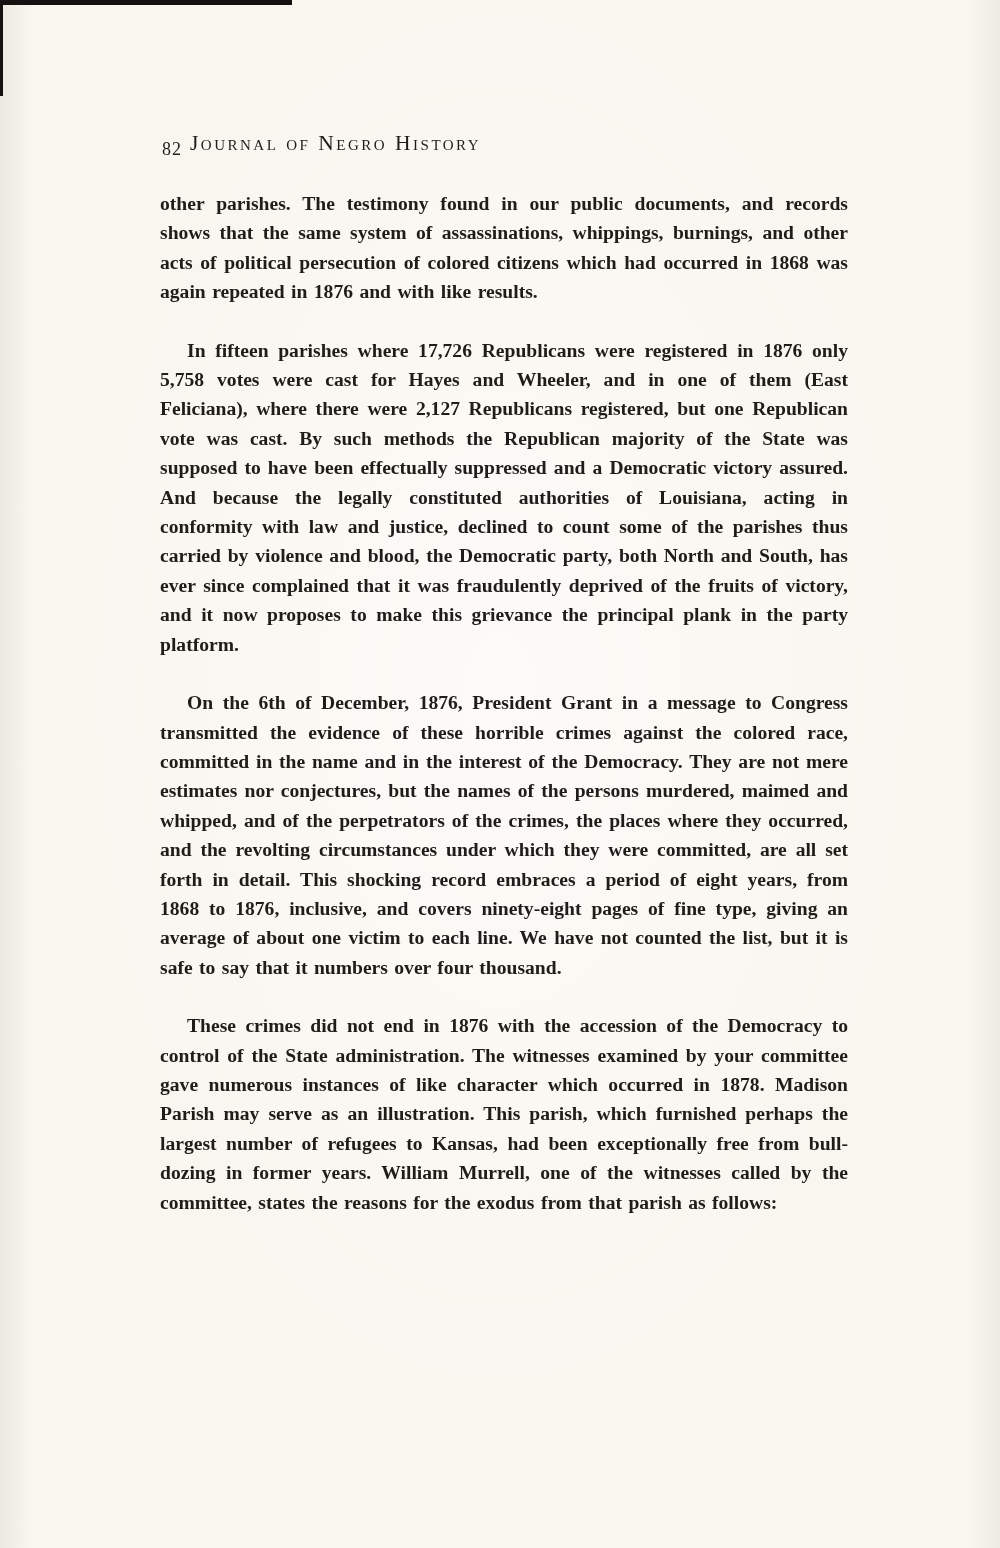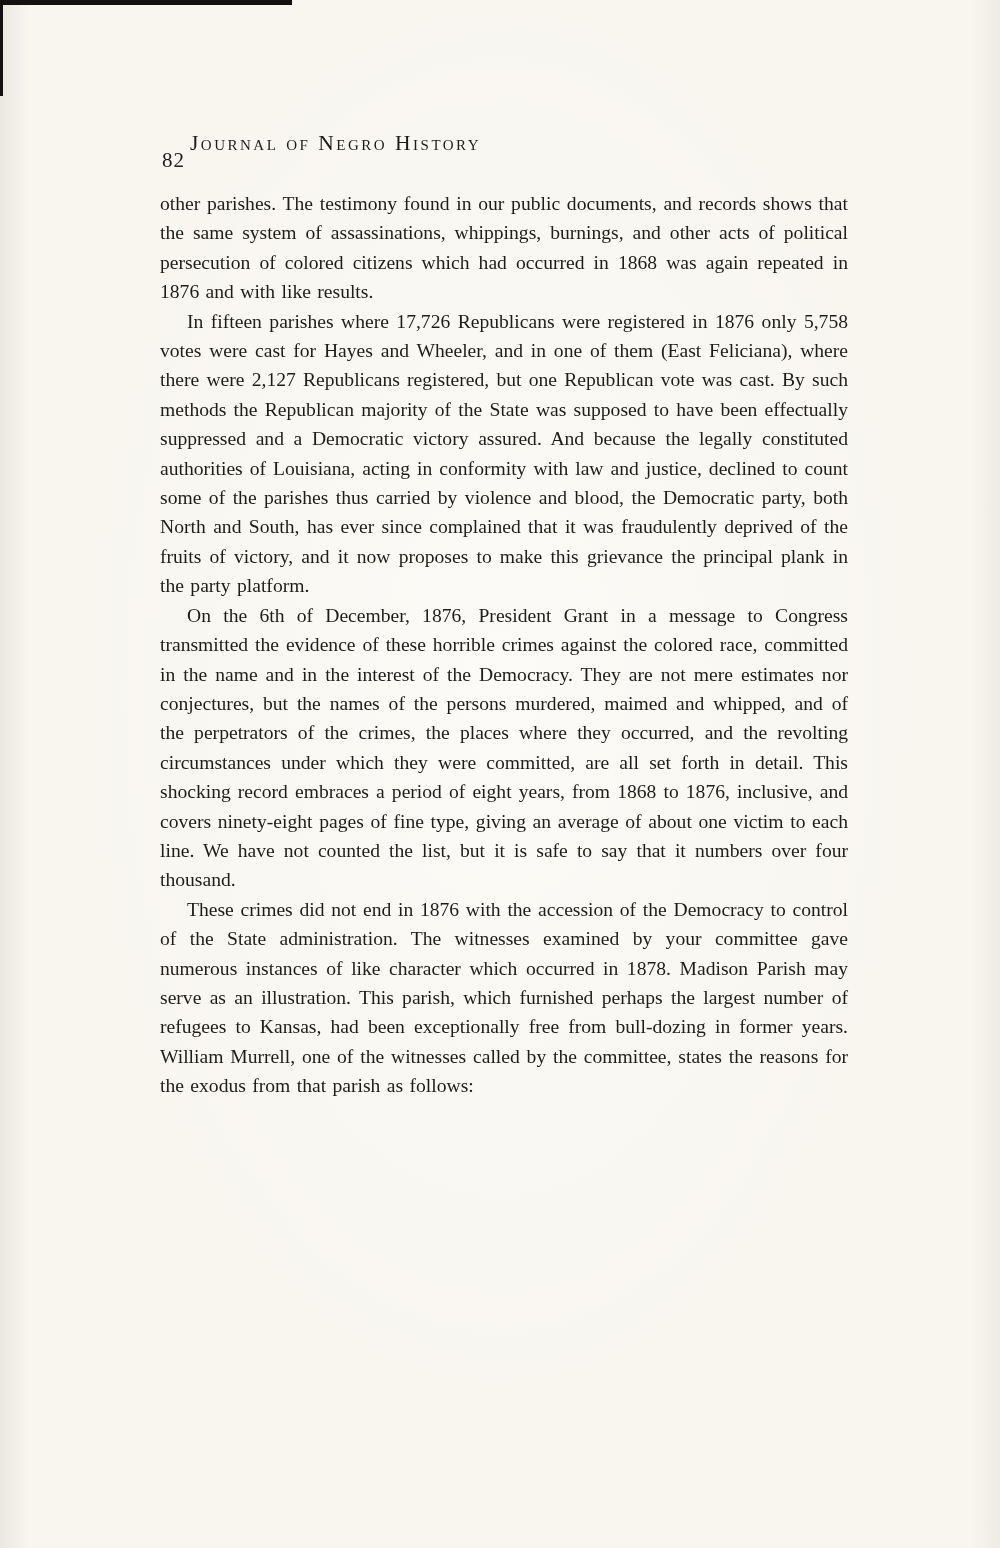--- a/index.html
+++ b/index.html
@@ -47,43 +47,45 @@
     width: 688px;
   }
   .header-row {
     position: relative;
     height: 34px;
     margin-bottom: 24px;
   }
   .page-number {
     position: absolute;
     left: 2px;
-    top: 17px;
-    font-size: 21px;
+    top: 8px;
+    font-size: 18px;
     letter-spacing: 1px;
   }
   .journal-title {
     display: block;
     text-align: left;
     font-variant: small-caps;
     font-size: 21.5px;
     letter-spacing: 2.5px;
     padding-left: 30px;
   }
   .body-text {
     font-size: 19.6px;
     line-height: 29.4px;
     text-align: justify;
     word-spacing: 1.5px;
+    font-weight: bold;
   }
   .para {
     margin: 0;
   }
   .para.indent {
     text-indent: 27px;
+    margin-top: 29px;
   }
 </style>
 </head>
 <body>
 
 <div class="page-surface"></div>
 <div class="artifact-top"></div>
 <div class="artifact-left"></div>
 
 <div class="content">

